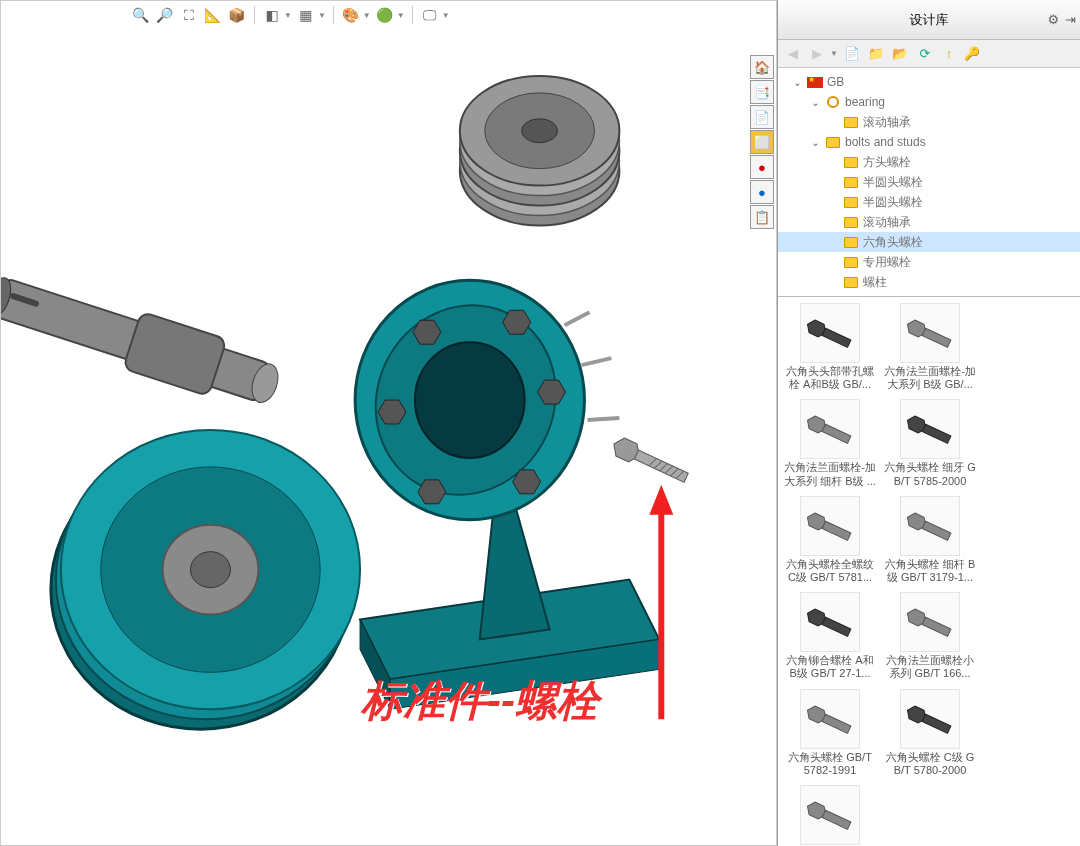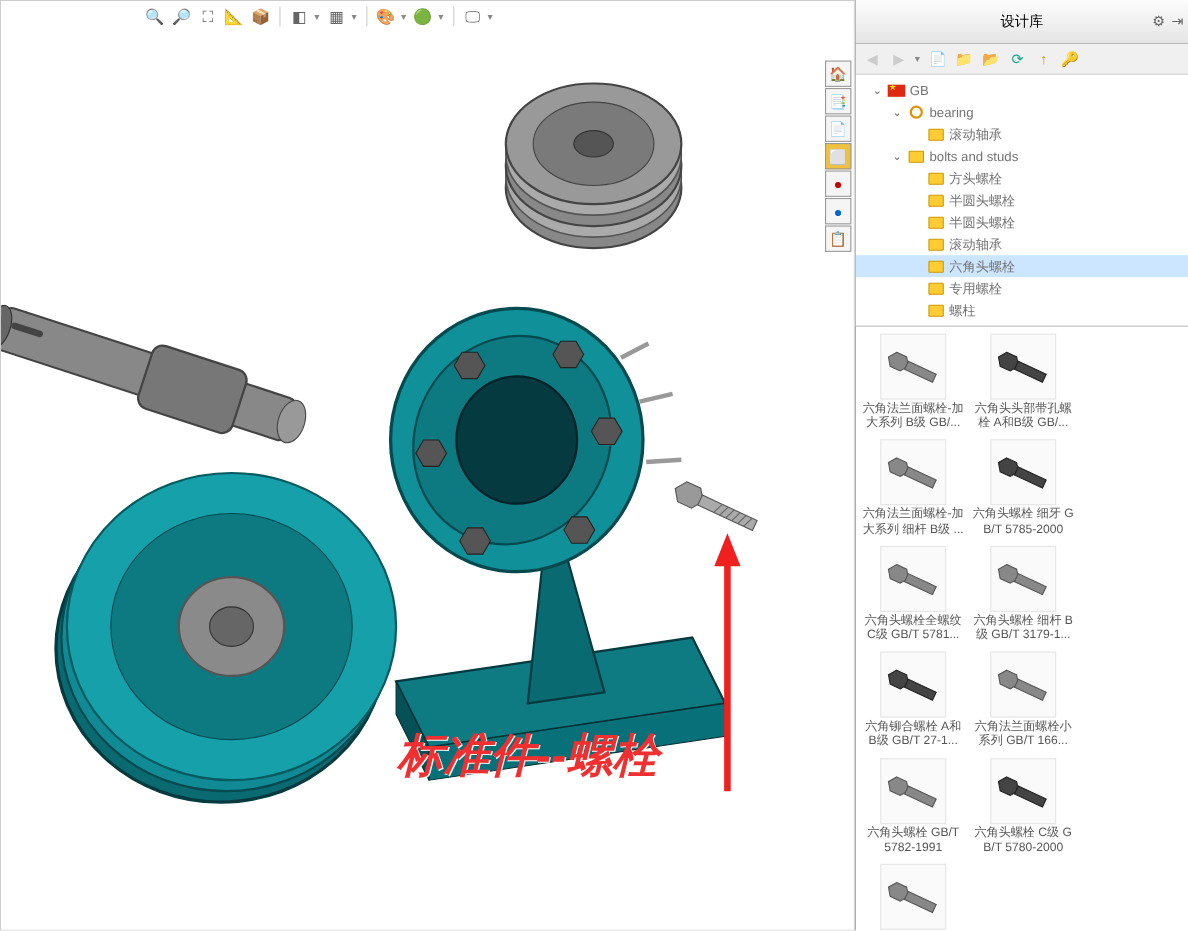--- a/index.html
+++ b/index.html
@@ -13,21 +13,21 @@
   .tb-sep { width: 1px; height: 18px; background: #ccc; margin: 0 3px; }
   .drop-arrow { font-size: 8px; color: #888; margin-left: -2px; }
 
   .viewport { position: absolute; top: 0; left: 0; right: 0; bottom: 0; background: #fff; }
   .viewport svg { width: 100%; height: 100%; }
 
   .side-tabs { position: absolute; top: 54px; right: 2px; display: flex; flex-direction: column; gap: 1px; }
   .side-tab { width: 24px; height: 24px; border: 1px solid #999; background: #f5f5f5; display: flex; align-items: center; justify-content: center; font-size: 13px; cursor: pointer; }
   .side-tab.gold { background: #f0c040; }
 
-  .annotation { position: absolute; left: 360px; bottom: 130px; font-size: 42px; font-style: italic; font-weight: bold; color: #f03030; text-shadow: 1px 1px 0 #fff; }
+  .annotation { position: absolute; left: 360px; bottom: 116px; font-size: 42px; font-style: italic; font-weight: bold; color: #f03030; text-shadow: 1px 1px 0 #fff; }
 
   
   .panel { width: 303px; height: 100%; display: flex; flex-direction: column; border-left: 1px solid #999; background: #f5f5f5; }
   .panel-title { height: 40px; background: linear-gradient(#fdfdfd,#e5e5e5); border-bottom: 1px solid #bbb; display: flex; align-items: center; justify-content: center; font-size: 13px; position: relative; }
   .panel-title-icons { position: absolute; right: 4px; display: flex; gap: 6px; font-size: 13px; color: #666; }
   .panel-title-icons span { cursor: pointer; }
 
   .panel-toolbar { height: 28px; background: #f0f0f0; border-bottom: 1px solid #ccc; display: flex; align-items: center; padding: 0 6px; gap: 6px; font-size: 13px; color: #666; }
   .ptb-icon { width: 18px; height: 18px; display: flex; align-items: center; justify-content: center; cursor: pointer; }
   .ptb-icon.disabled { color: #ccc; }
@@ -277,47 +277,47 @@
           <span class="tree-label">螺柱</span>
         </div>
       </div>
 
     <div class="thumb-panel">
       <div class="thumb-grid" id="thumb-grid">
           <div class="thumb-item">
             <div class="thumb-box">
               <svg width="50" height="50" viewBox="0 0 50 50">
     <g transform="translate(10,12) rotate(25)">
-      <polygon points="0,0 10,0 15,7 10,14 0,14 -5,7" fill="#888" stroke="#555"></polygon>
-      <rect x="13" y="3" width="28" height="8" fill="#888" stroke="#555"></rect>
-    </g>
-              </svg>
-            </div>
-            <div class="thumb-label">六角法兰面螺栓-加大系列 B级 GB/...</div>
-          </div>
-          <div class="thumb-item">
-            <div class="thumb-box">
-              <svg width="50" height="50" viewBox="0 0 50 50">
-    <g transform="translate(10,12) rotate(25)">
       <polygon points="0,0 10,0 15,7 10,14 0,14 -5,7" fill="#444" stroke="#222"></polygon>
       <rect x="13" y="3" width="28" height="8" fill="#444" stroke="#222"></rect>
     </g>
               </svg>
             </div>
             <div class="thumb-label">六角头头部带孔螺栓 A和B级 GB/...</div>
           </div>
           <div class="thumb-item">
             <div class="thumb-box">
               <svg width="50" height="50" viewBox="0 0 50 50">
     <g transform="translate(10,12) rotate(25)">
       <polygon points="0,0 10,0 15,7 10,14 0,14 -5,7" fill="#888" stroke="#555"></polygon>
       <rect x="13" y="3" width="28" height="8" fill="#888" stroke="#555"></rect>
     </g>
               </svg>
             </div>
+            <div class="thumb-label">六角法兰面螺栓-加大系列 B级 GB/...</div>
+          </div>
+          <div class="thumb-item">
+            <div class="thumb-box">
+              <svg width="50" height="50" viewBox="0 0 50 50">
+    <g transform="translate(10,12) rotate(25)">
+      <polygon points="0,0 10,0 15,7 10,14 0,14 -5,7" fill="#888" stroke="#555"></polygon>
+      <rect x="13" y="3" width="28" height="8" fill="#888" stroke="#555"></rect>
+    </g>
+              </svg>
+            </div>
             <div class="thumb-label">六角法兰面螺栓-加大系列 细杆 B级 ...</div>
           </div>
           <div class="thumb-item">
             <div class="thumb-box">
               <svg width="50" height="50" viewBox="0 0 50 50">
     <g transform="translate(10,12) rotate(25)">
       <polygon points="0,0 10,0 15,7 10,14 0,14 -5,7" fill="#444" stroke="#222"></polygon>
       <rect x="13" y="3" width="28" height="8" fill="#444" stroke="#222"></rect>
     </g>
               </svg>

